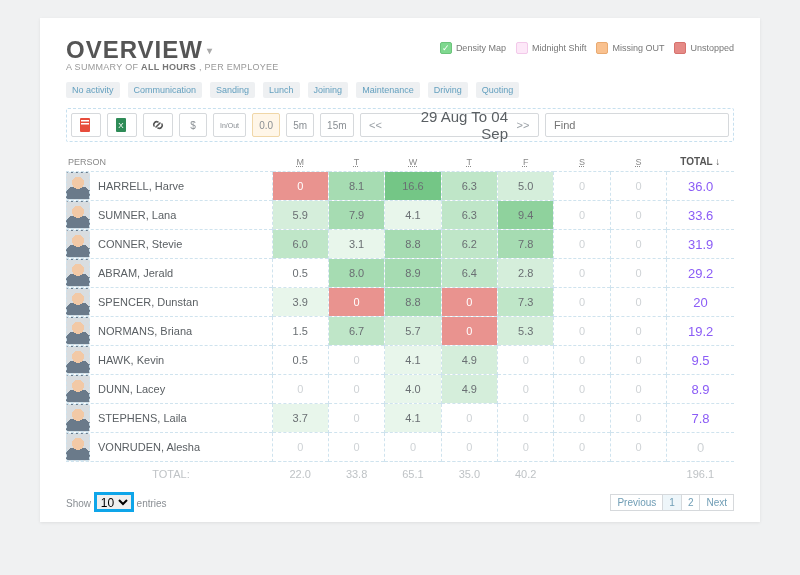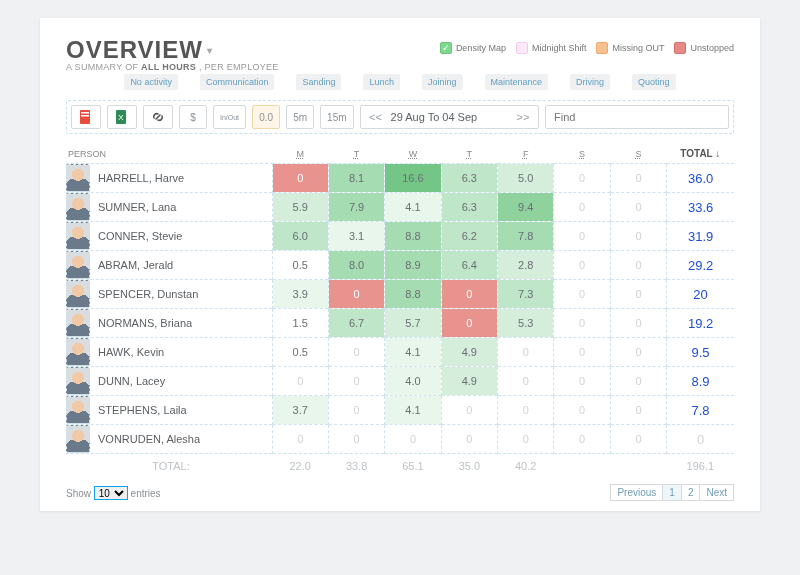--- a/index.html
+++ b/index.html
@@ -16,67 +16,67 @@
   .legend { display: flex; gap: 10px; align-items: center; font-size: 9px; color: #777; margin-top: 6px; }
   .legend-item { display: flex; align-items: center; gap: 4px; }
   .sw { width: 12px; height: 12px; border: 1px solid #ccc; display: inline-flex; align-items: center; justify-content: center; border-radius: 2px; }
   .sw.density { background: #7fd88f; border-color: #6cc37b; }
   .sw.midnight { background: #fde8f8; border-color: #f3c9ea; }
   .sw.missing  { background: #f9c18f; border-color: #e9aa71; }
   .sw.unstop   { background: #e58a86; border-color: #d6726e; }
   .sw.density::after { content: "✓"; color: #fff; font-size: 9px; }
 
   
-  .chips { display: flex; gap: 22px; margin-top: 2px; font-size: 9px; justify-content: center; }
+  .chips { display: flex; gap: 8px; margin-top: 10px; font-size: 9px; }
   .chip { background: #eef0f2; color: #64a0bf; padding: 3px 6px; border-radius: 2px; }
 
   
   .bar { display: flex; gap: 6px; margin-top: 10px; border: 1px dashed #c7e0ef; border-radius: 2px; padding: 4px; align-items: center; }
   .btn { height: 24px; min-width: 24px; border: 1px solid #d6d9dc; border-radius: 2px; background: #fff; display: inline-flex; align-items: center; justify-content: center; font-size: 10px; color: #8a8f94; padding: 0 6px; cursor: pointer; }
   .btn.sm { min-width: 28px; }
   .date { flex: 1; display: flex; align-items: center; border: 1px solid #d6d9dc; border-radius: 2px; height: 24px; }
   .date .nav { width: 30px; text-align: center; color: #9aa0a6; font-size: 11px; cursor: pointer; }
-  .date .range { flex: 1; text-align: left; font-size: 11px; color: #5a5f63; }
+  .date .range { flex: 1; text-align: right; font-size: 15px; color: #5a5f63; }
   .find { width: 184px; border: 1px solid #d6d9dc; border-radius: 2px; height: 24px; padding: 0 8px; font-size: 11px; color: #9aa0a6; }
   .input-zero { background: #fff6e8; border-color: #f0d7a8; text-align: right; }
   .ico { width: 16px; height: 16px; }
 
   
   table { width: 100%; border-collapse: collapse; margin-top: 8px; font-size: 11px; color: #6a6f73; }
   th, td { text-align: center; padding: 0; }
   thead th { font-size: 9px; color: #888; font-weight: 400; padding: 6px 0 4px 0; border-bottom: 1px dashed #cfe3ee; }
   thead th:first-child { text-align: left; padding-left: 2px; }
   thead th:last-child { font-weight: 700; color: #555; font-size: 10px; }
   thead th span.u { text-decoration: underline dotted; }
 
   tbody tr { border-bottom: 1px dashed #cfe3ee; }
   tbody td { height: 28px; border-left: 1px dashed #cfe3ee; }
   tbody td:first-child { border-left: none; text-align: left; }
-  tbody td:last-child { font-size: 13px; color: #1d4ed8; font-weight: 400; min-width: 60px; }
+  tbody td:last-child { font-size: 13px; color: #8b5cf6; font-weight: 400; min-width: 60px; }
   .person { display: flex; align-items: center; gap: 8px; padding-left: 0; }
   .av { width: 24px; height: 28px; background: #d9dde0; border-radius: 2px; background-image: radial-gradient(circle at 50% 38%, #f2c9a6 0 6px, transparent 6px), radial-gradient(circle at 50% 110%, #6a7a8a 0 16px, transparent 16px); border: 1px dashed #cfe3ee; }
   .pname { font-size: 11px; color: #5a5f63; }
 
   .cell { display: flex; align-items: center; justify-content: center; height: 100%; width: 100%; }
   .z { color: #cfd3d6; }
   .neg { background: #e9938f; color: #fff; }
   
   .g1 { background: #e8f6eb; }
   .g2 { background: #d5eedb; }
   .g3 { background: #bfe6c8; }
   .g4 { background: #a6dcb2; }
   .g5 { background: #8fd29d; }
   .g6 { background: #74c686; }
 
   tfoot td { color: #bfc3c6; font-size: 11px; padding: 6px 0; }
   tfoot td:first-child { text-align: center; padding-left: 4px; }
 
   
   .pg { display: flex; justify-content: space-between; align-items: center; margin-top: 6px; font-size: 10px; color: #8a8f94; }
-  .pg .left select { font-size: 10px; border: 1px solid #0ea5e9; height: 14px; }
+  .pg .left select { font-size: 12px; border: 3px solid #0ea5e9; height: 20px; }
   .pg .right { display: flex; gap: 0; }
   .pbtn { border: 1px solid #d6d9dc; padding: 2px 6px; background: #fff; color: #6f9db5; cursor: pointer; margin-left: -1px; }
   .pbtn.active { background: #eef6fa; }
 
   .col-person { width: 190px; }
   .col-day { width: 52px; }
   .col-total { width: 62px; }
 </style>
 </head>
 <body>

